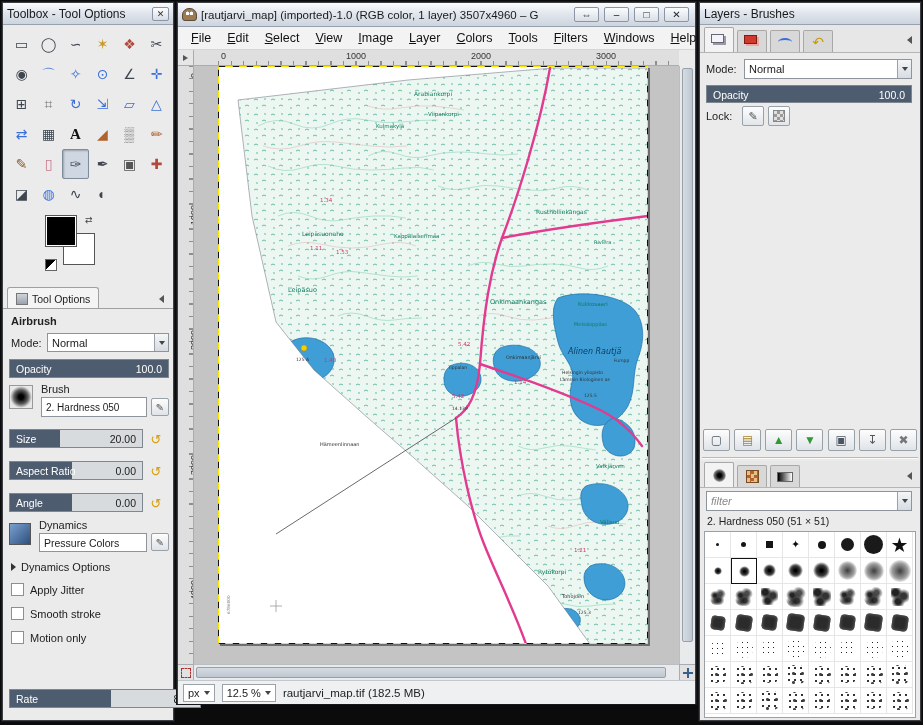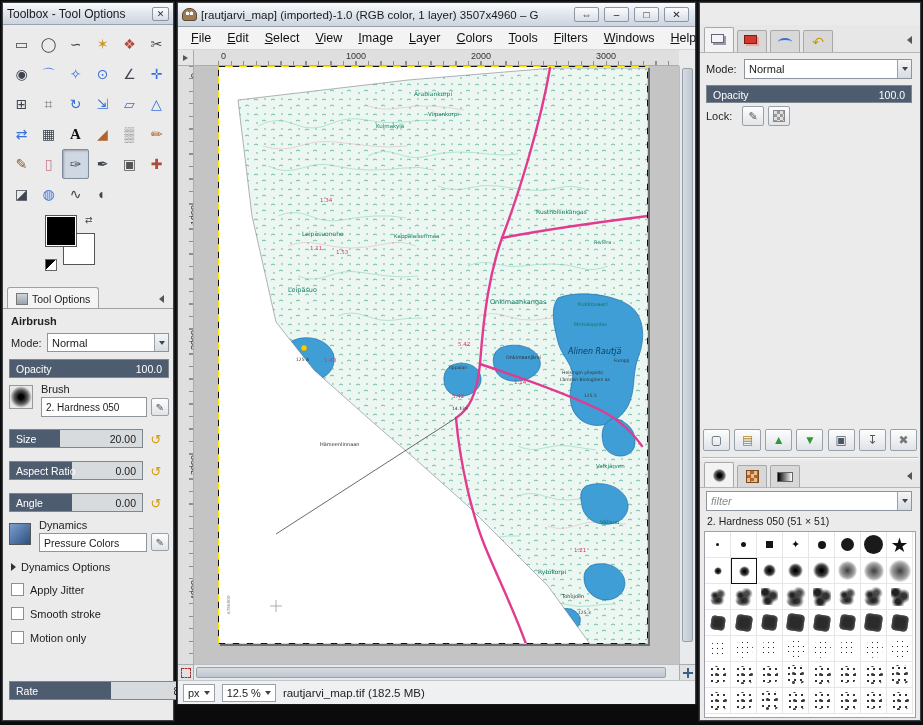--- a/index.html
+++ b/index.html
@@ -314,21 +314,21 @@
   </div>
   <div class="cbrow" style="left:8px;top:604px;">
     <span class="cbox"></span>
     <span>Smooth stroke</span>
   </div>
   <div class="cbrow" style="left:8px;top:628px;">
     <span class="cbox"></span>
     <span>Motion only</span>
   </div>
 
-  <div class="spinscale" style="left:6px;bottom:20px;width:192px;padding-left:46px;">
+  <div class="spinscale" style="left:6px;bottom:12px;width:192px;padding-left:46px;">
     <div class="ss-fill" style="width: 53%;"></div>
     <span class="ss-label lt">Rate</span>
     <span class="ss-value">80.0</span>
   </div>
 </div>
 
 <div class="win" id="image-window">
   <div class="titlebar">
     <span class="wilber"></span>
     <span class="title-text" style="font-size:11.5px;">[rautjarvi_map] (imported)-1.0 (RGB color, 1 layer) 3507x4960 – G</span>
@@ -496,20 +496,23 @@
     </div>
     <div class="sb-combo">
       <span>12.5 %</span>
       <span class="sb-arrow"></span>
     </div>
     <span id="status-text">rautjarvi_map.tif (182.5 MB)</span>
   </div>
 </div>
 
 <div class="win" id="layers-window">
+  <div class="titlebar">
+    <span class="title-text">Layers - Brushes</span>
+  </div>
 
   <div id="dock-tabstrip">
       <div class="dtab sel">
         <span class="ti ti-layers"></span>
       </div>
       <div class="dtab">
         <span class="ti ti-channels"></span>
       </div>
       <div class="dtab">
         <span class="ti ti-paths"></span>

